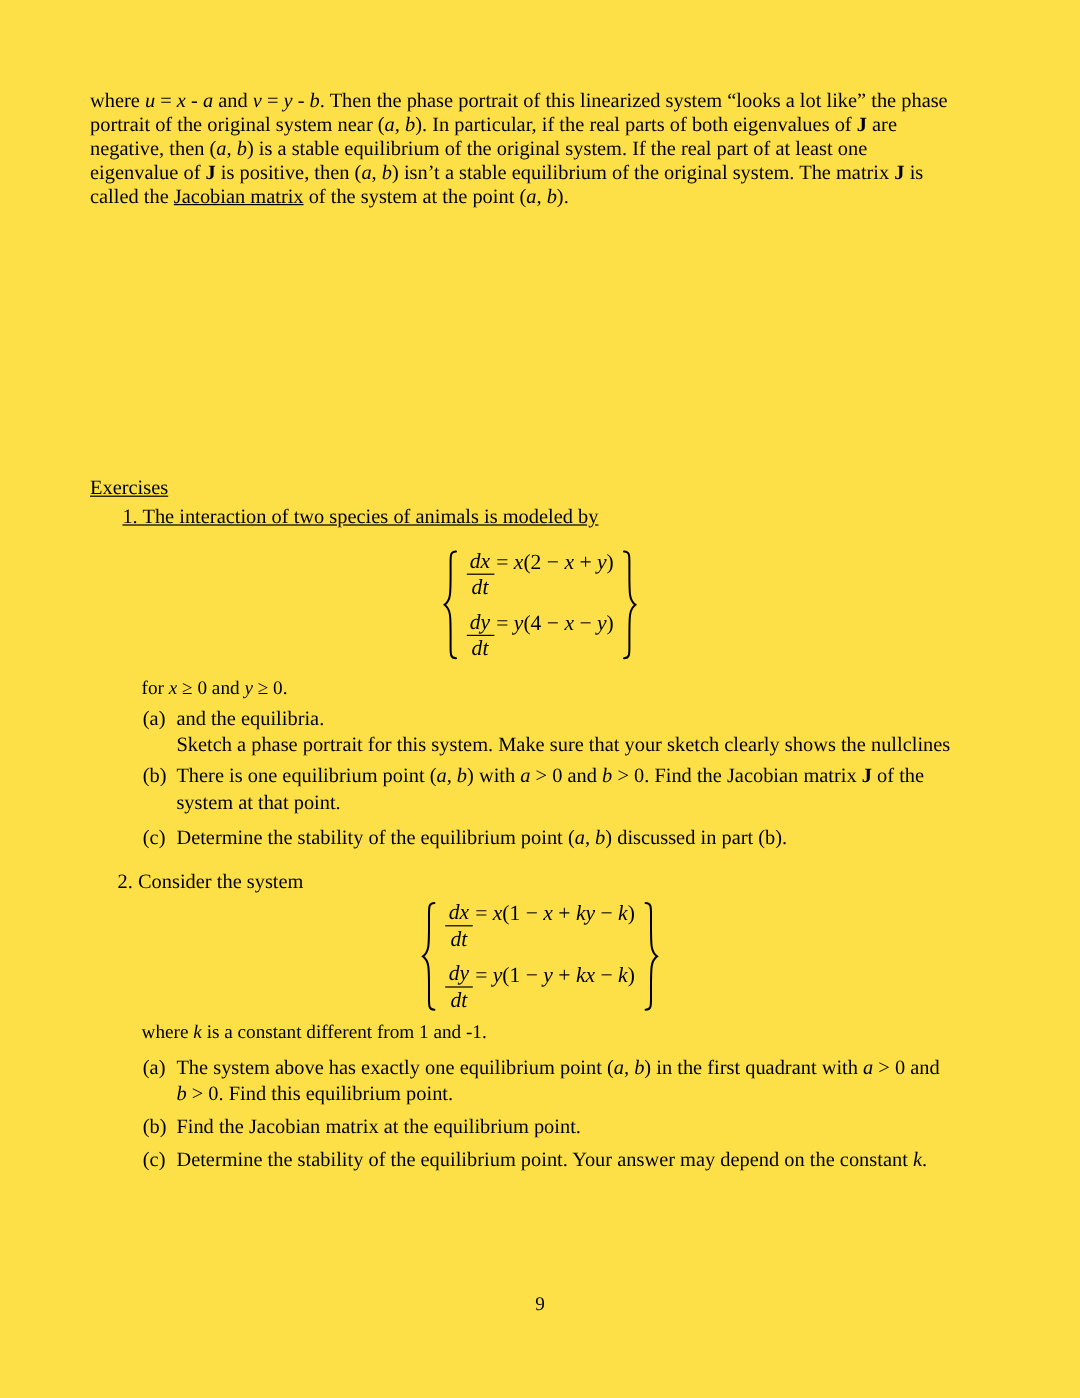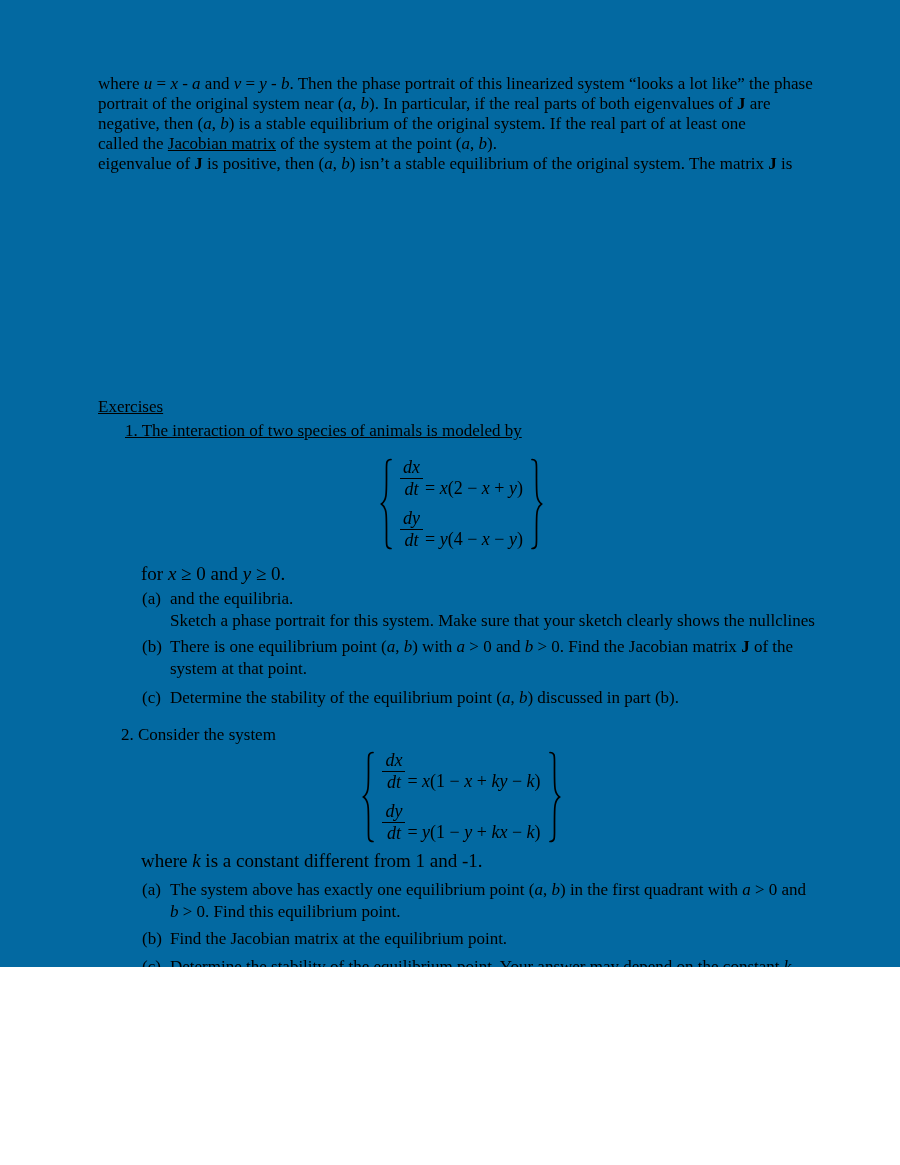--- a/index.html
+++ b/index.html
@@ -2,47 +2,47 @@
 <html><head>
 <meta charset="utf-8">
 <style>
   * { margin:0; padding:0; box-sizing:border-box; }
   html,body { background:#fff; }
   body {
     width:900px; height:1165px;
     font-family:"Liberation Serif","DejaVu Serif",serif;
     color:#000;
   }
-  .page { position:relative; width:900px; height:967px; background:#0369a1; overflow:hidden;padding-left:23px; }
+  .page { position:relative; width:900px; height:1165px; background:#fde047; overflow:hidden; }
 
   .rt-i { font-style:italic; }
   .rt-b { font-weight:bold; }
   .rt-u { text-decoration:underline; }
 
   .line { white-space:nowrap; }
 
   .intro { margin:74px 55px 0 75px; font-size:17px; line-height:20px; }
 
   .heading { margin:223px 0 0 75px; font-size:17px; line-height:20px; }
 
   .item1-title { margin:4px 0 0 102px; font-size:17px; line-height:20px;text-decoration:underline; }
   .item2-title { margin:16px 11px 0 98px; font-size:17px; line-height:20px; }
 
   .equation { display:flex; align-items:center; width:fit-content; margin:0 auto; }
   .equation.eq1 { margin-top:17px; }
   .equation.eq2 { margin-top:6px; }
   .eq-body { display:flex; flex-direction:column; gap:10px; margin:0 7px; font-size:18px; }
-  .eq-row { display:flex; align-items:flex-end; gap:2px; }
+  .eq-row { display:flex; align-items:flex-start; gap:2px; }
   .frac { display:inline-flex; flex-direction:column; align-items:center; }
   .frac .num { line-height:19px; padding:0 3px 1px 3px; border-bottom:1.4px solid #000; }
   .frac .den { line-height:19px; padding-top:1px; }
   .rhs { white-space:nowrap; }
   .brace { display:block; }
 
-  .plain-line { margin-left:118px; font-size:19px; line-height:22px; }
+  .plain-line { margin-left:118px; font-size:16px; line-height:22px; }
   .for-line { margin-top:13px; }
   .where-line { margin-top:7px; }
 
   .ex-item { position:relative; margin-left:119px; margin-right:55px; padding-left:28px; font-size:17px; line-height:22px; }
   .ex-label { position:absolute; left:0; top:0; line-height:22px; }
   .m1a { margin-top:3px; }
   .m1b { margin-top:4px; }
   .m1c { margin-top:7px; }
   .m2a { margin-top:7px; }
   .m2b { margin-top:5px; }
@@ -52,22 +52,22 @@
 </style>
 </head>
 <body>
 
 <div class="page">
 
   <div class="intro">
     <div class="line"><span>where </span><span class="rt-i">u</span><span> = </span><span class="rt-i">x</span><span> - </span><span class="rt-i">a</span><span> and </span><span class="rt-i">v</span><span> = </span><span class="rt-i">y</span><span> - </span><span class="rt-i">b</span><span>. Then the phase portrait of this linearized system “looks a lot like” the phase</span></div>
     <div class="line"><span>portrait of the original system near (</span><span class="rt-i">a</span><span>, </span><span class="rt-i">b</span><span>). In particular, if the real parts of both eigenvalues of </span><span class="rt-b">J</span><span> are</span></div>
     <div class="line"><span>negative, then (</span><span class="rt-i">a</span><span>, </span><span class="rt-i">b</span><span>) is a stable equilibrium of the original system. If the real part of at least one</span></div>
+    <div class="line"><span>eigenvalue of </span><span class="rt-b">J</span><span> is positive, then (</span><span class="rt-i">a</span><span>, </span><span class="rt-i">b</span><span>) isn’t a stable equilibrium of the original system. The matrix </span><span class="rt-b">J</span><span> is</span></div>
     <div class="line"><span>called the </span><span class="rt-u">Jacobian matrix</span><span> of the system at the point (</span><span class="rt-i">a</span><span>, </span><span class="rt-i">b</span><span>).</span></div>
-    <div class="line"><span>eigenvalue of </span><span class="rt-b">J</span><span> is positive, then (</span><span class="rt-i">a</span><span>, </span><span class="rt-i">b</span><span>) isn’t a stable equilibrium of the original system. The matrix </span><span class="rt-b">J</span><span> is</span></div>
   </div>
 
   <div class="heading line"><span class="rt-u">Exercises</span></div>
 
   <div class="item1-title line">1. The interaction of two species of animals is modeled by</div>
 
   <div class="equation eq1">
     <svg class="brace" width="14" height="92" viewBox="0 0 14 92">
       <path d="M 12 1.5 C 7 1.5 7.5 5 7.5 14 C 7.5 36 8 42 2.5 46 C 8 50 7.5 56 7.5 78 C 7.5 87 7 90.5 12 90.5" stroke="#000" stroke-width="1.7" fill="none" stroke-linecap="round"></path>
     </svg>

